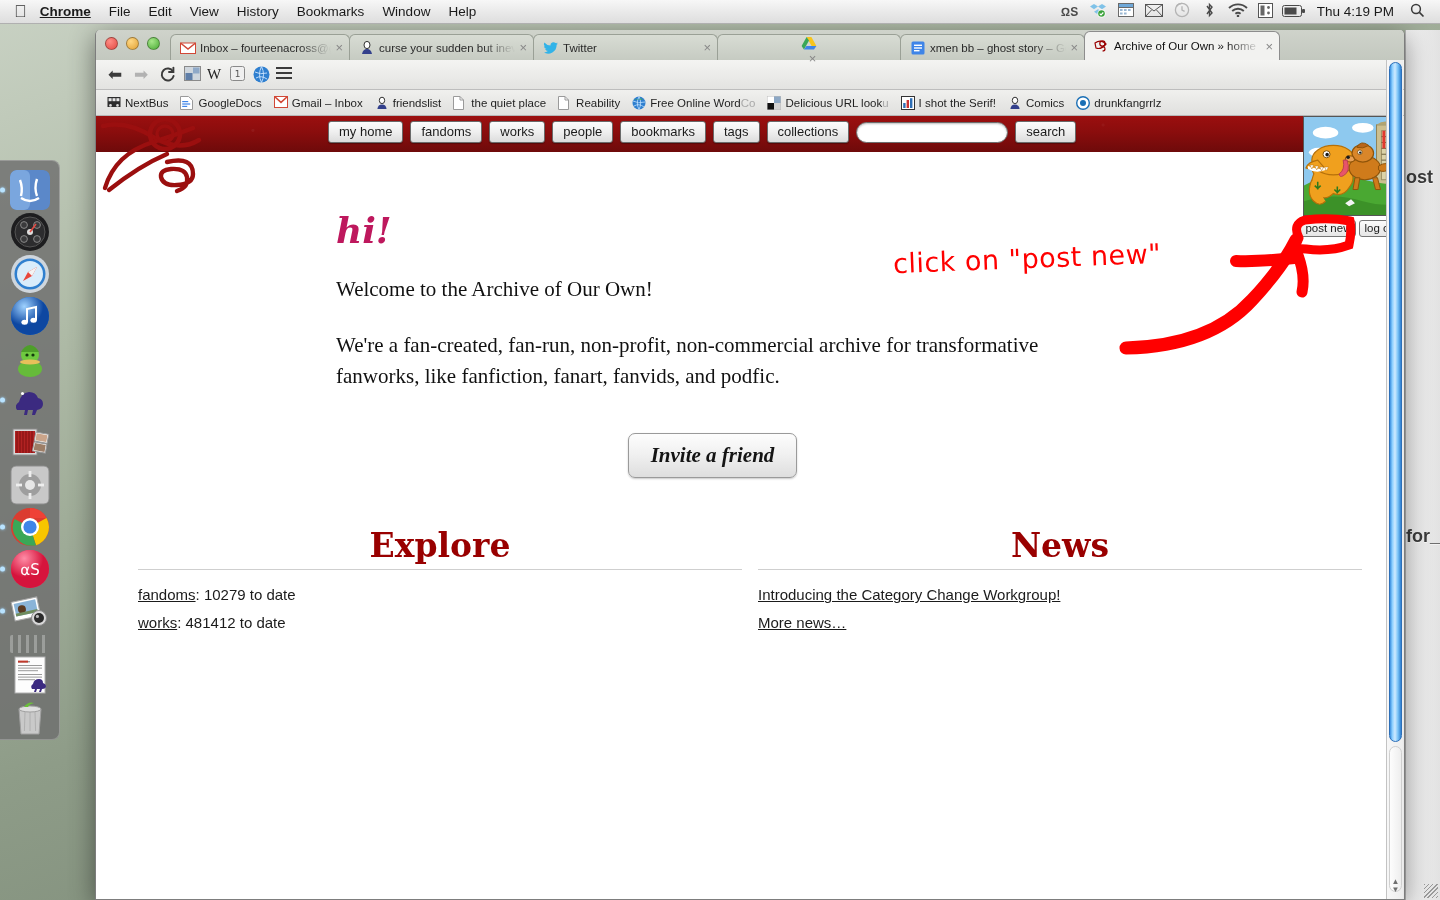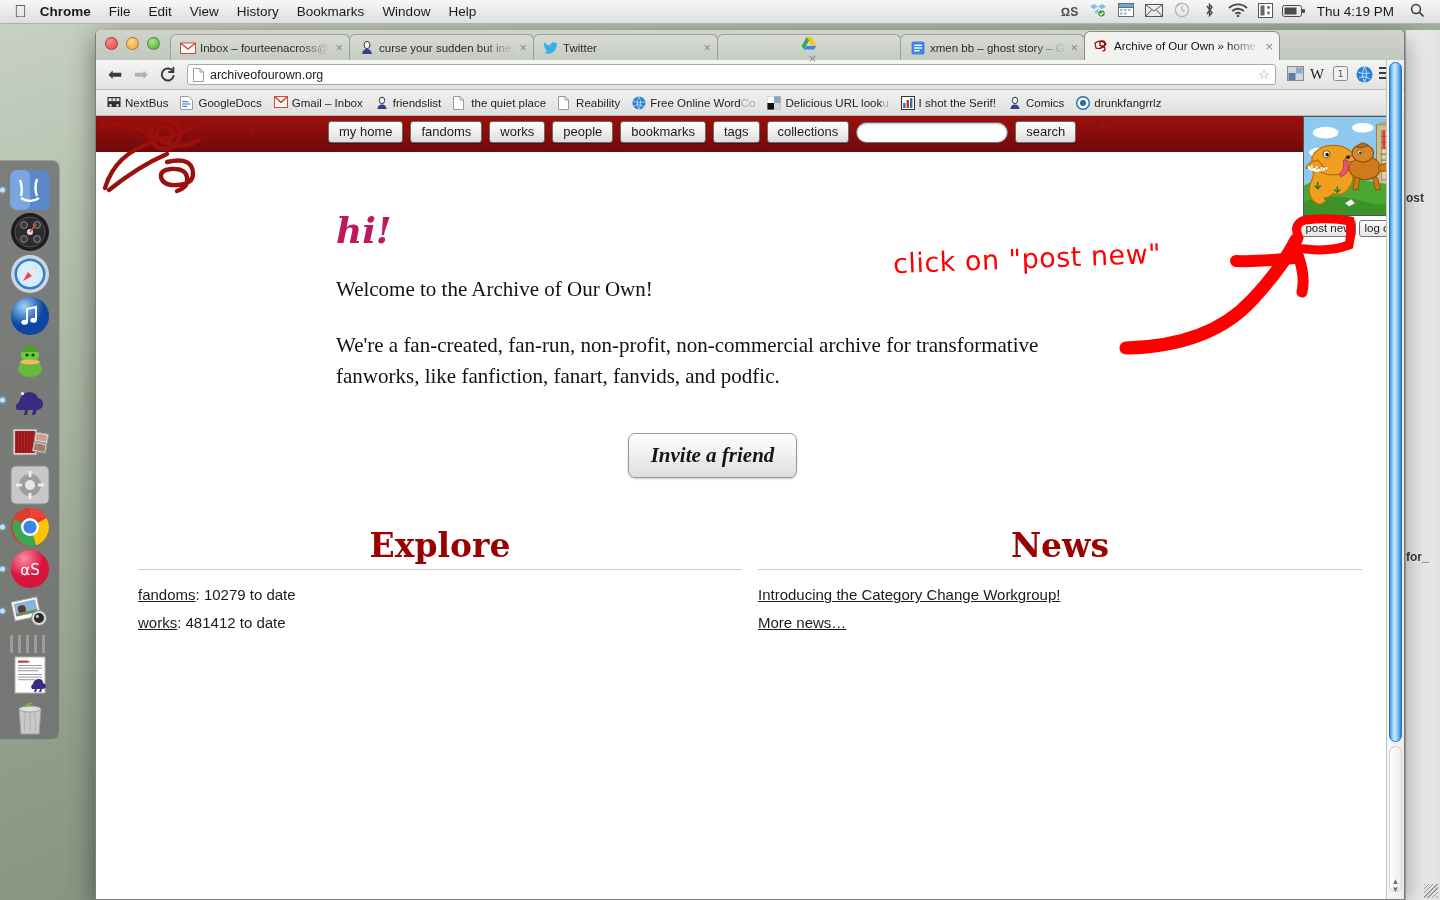--- a/index.html
+++ b/index.html
@@ -20,23 +20,22 @@
     content:""; position:absolute; inset:0;
     background:
       radial-gradient(circle at 20% 30%, rgba(255,255,255,.16) 0 2px, transparent 3px),
       radial-gradient(circle at 62% 12%, rgba(255,255,255,.12) 0 2px, transparent 3px),
       radial-gradient(circle at 88% 66%, rgba(0,0,0,.06) 0 3px, transparent 4px),
       radial-gradient(circle at 40% 80%, rgba(255,255,255,.1) 0 2px, transparent 3px);
   }
   
   .bg-text {
     position: absolute; font-family: "Liberation Sans", sans-serif;
-    font-weight: bold; font-size: 12px; color: #3c3c3c;
+    font-weight: bold; font-size: 18px; color: #3c3c3c;
     text-shadow: 0 1px 0 rgba(255,255,255,.7);
-    margin-top: 24px;
   }
   .bg-win {
     position:absolute; left:1405px; top:30px; width:35px; height:870px;
     background: linear-gradient(90deg,#f3f3f3,#e2e2e2);
     border-left:1px solid #b9b9b9;
   }
   .bg-resize{
     position:absolute; right:2px; bottom:2px; width:14px; height:14px;
     background: repeating-linear-gradient(135deg,#9a9a9a 0 1px, transparent 1px 3px);
   }
@@ -44,21 +43,21 @@
   
   .menubar {
     position: absolute; left: 0; top: 0; width: 1440px; height: 24px;
     background: linear-gradient(180deg,#f7f7f7 0%,#eaeaea 50%,#dedede 100%);
     border-bottom: 1px solid #b0b0b0;
     display: flex; align-items: center; font-size: 13.5px; color: #1a1a1a;
     z-index: 60;
   }
   .menubar .apple { margin-left: 14px; font-size: 17px; line-height: 1; margin-right: 4px; color:#333;}
   .menubar .mi { padding: 0 9px; white-space: nowrap; }
-  .menubar .mi.bold { font-weight: bold; }
+  .menubar .mi.bold { font-weight: bold; text-decoration: underline; }
   .menubar .right { margin-left: auto; display: flex; align-items: center; gap: 2px; padding-right: 10px;}
   .menubar .right .ic { width: 26px; text-align: center; color: #4a4a4a; font-size: 14px; }
   .menubar .clock { font-size: 13.5px; padding: 0 8px; color:#1a1a1a;}
 
   
   .dock {
     position: absolute; left: 0; top: 160px; width: 60px; height: 580px;
     background: rgba(110,110,110,.82);
     border-right: 1px solid rgba(255,255,255,.25);
     border-top: 1px solid rgba(255,255,255,.22);
@@ -606,30 +605,20 @@
 
     <div class="toolbar">
       <span class="navbtn">⬅</span>
       <span class="navbtn dim">➡</span>
       <span class="navbtn">
         <svg width="17" height="17" viewBox="0 0 17 17">
             <path d="M14 5.5 A6 6 0 1 0 14.6 10" stroke="#3b3b3b" stroke-width="1.9" fill="none" stroke-linecap="round"></path>
             <path d="M14.4 1.6 L14.4 6 L10 6" stroke="#3b3b3b" stroke-width="1.9" fill="none" stroke-linecap="round"></path>
           </svg>
       </span>
-      <div class="omnibox">
-        <span class="pageicon">
-          <svg width="11" height="14" viewBox="0 0 11 14">
-              <path d="M0.5 0.5 H7 L10.5 4 V13.5 H0.5 Z" fill="#fff" stroke="#9a9a9a"></path>
-              <path d="M7 0.5 V4 H10.5" fill="none" stroke="#9a9a9a"></path>
-            </svg>
-        </span>
-        <span>archiveofourown.org</span>
-        <span class="star">☆</span>
-      </div>
       <span class="tb-right">
         <span class="sq">
           <svg width="17" height="15" viewBox="0 0 17 15">
               <rect x="0.5" y="0.5" width="16" height="14" fill="#cfd6dd" stroke="#8a8a8a"></rect>
               <rect x="1.5" y="7" width="7" height="7" fill="#5f7ea8"></rect>
               <rect x="9" y="1.5" width="6.5" height="6" fill="#8fa9c8"></rect>
             </svg>
         </span>
         <span class="sq" style="font-family:'Liberation Serif',serif;font-size:15px;color:#222;">W</span>
         <span class="sq">

